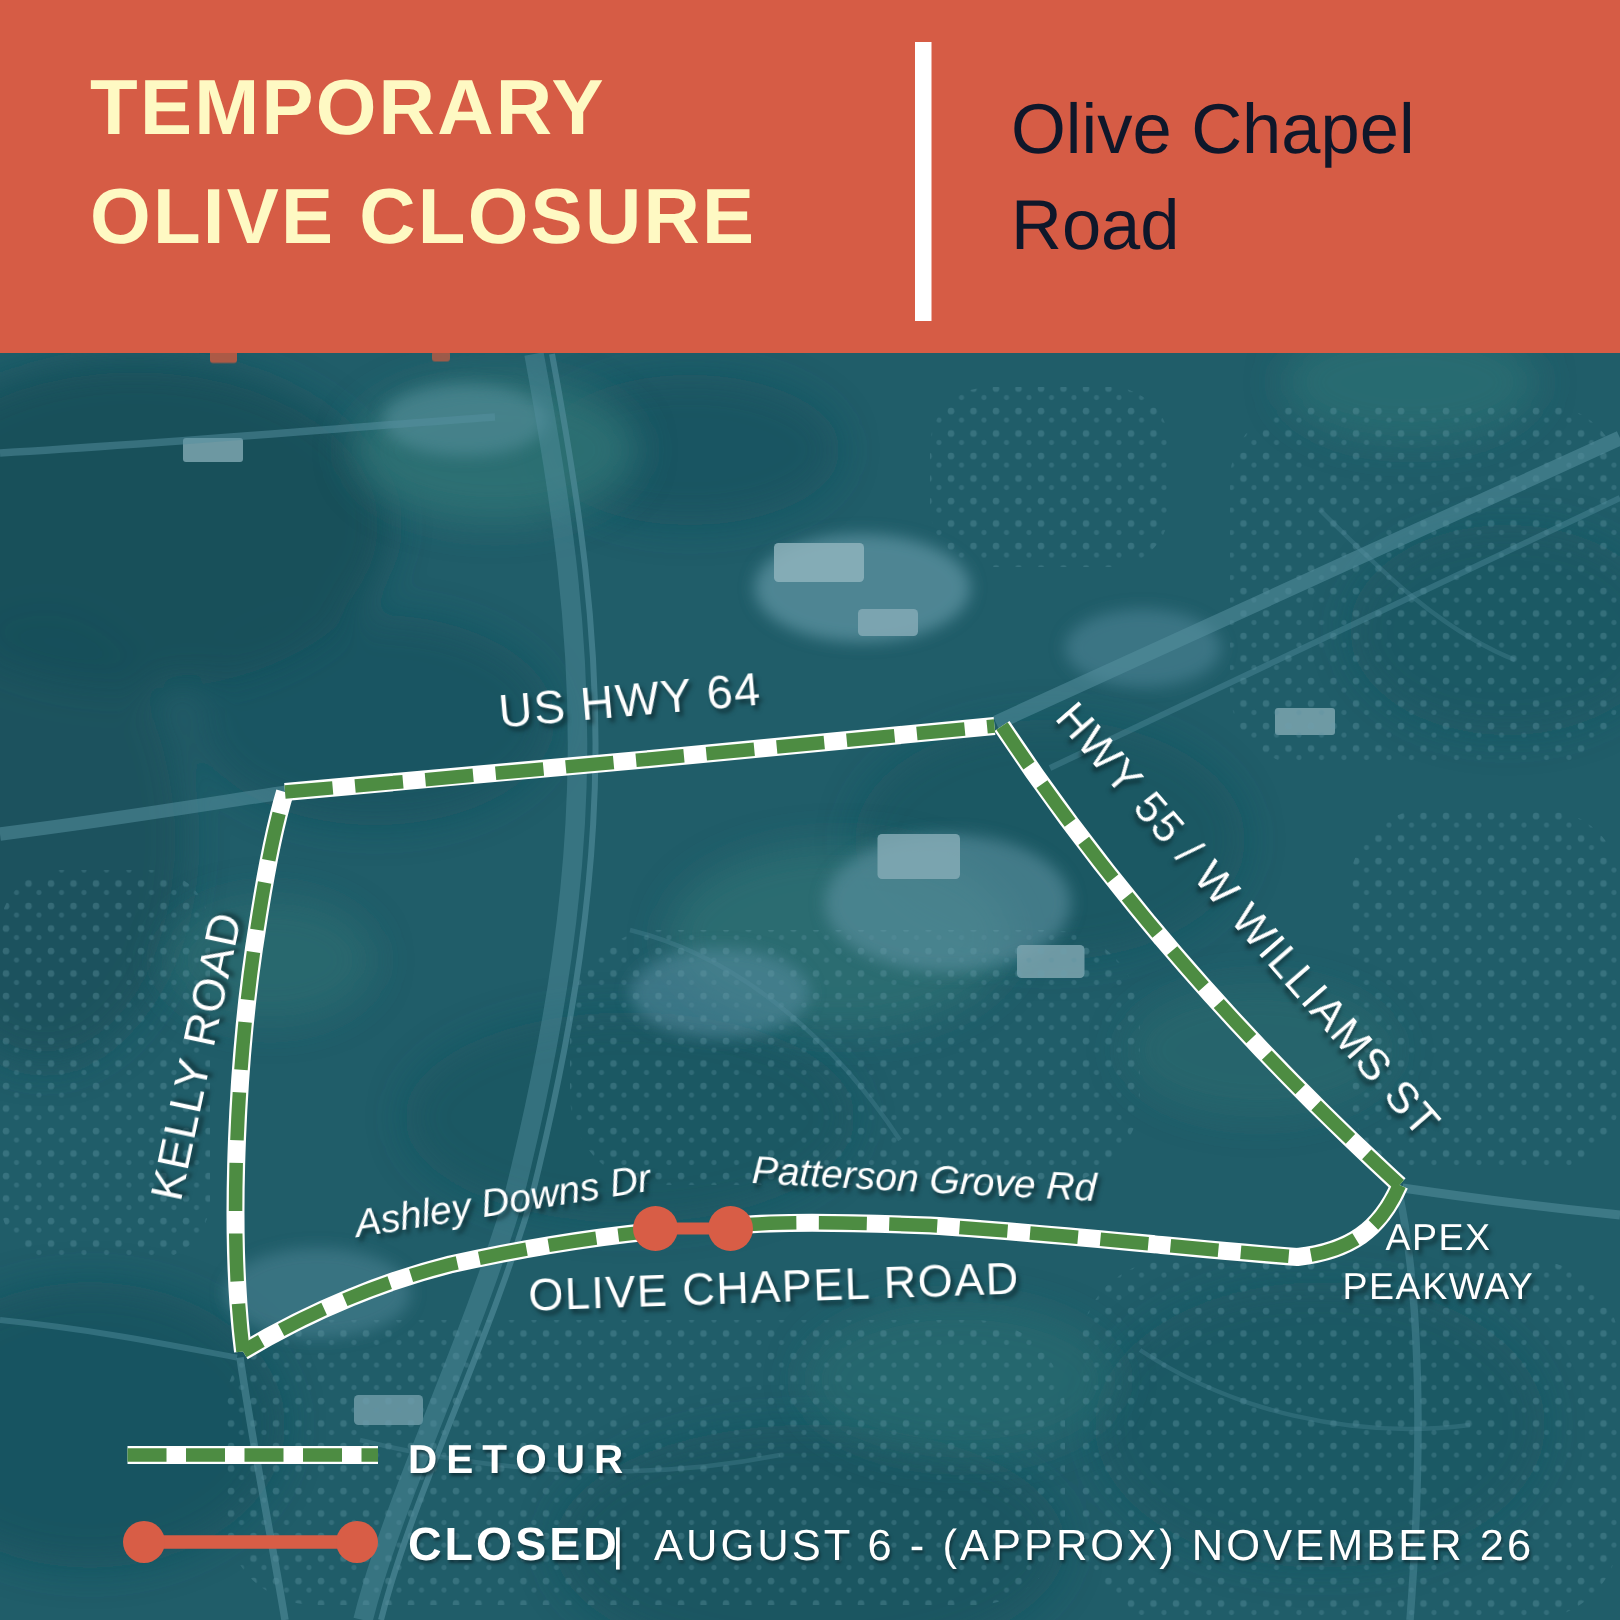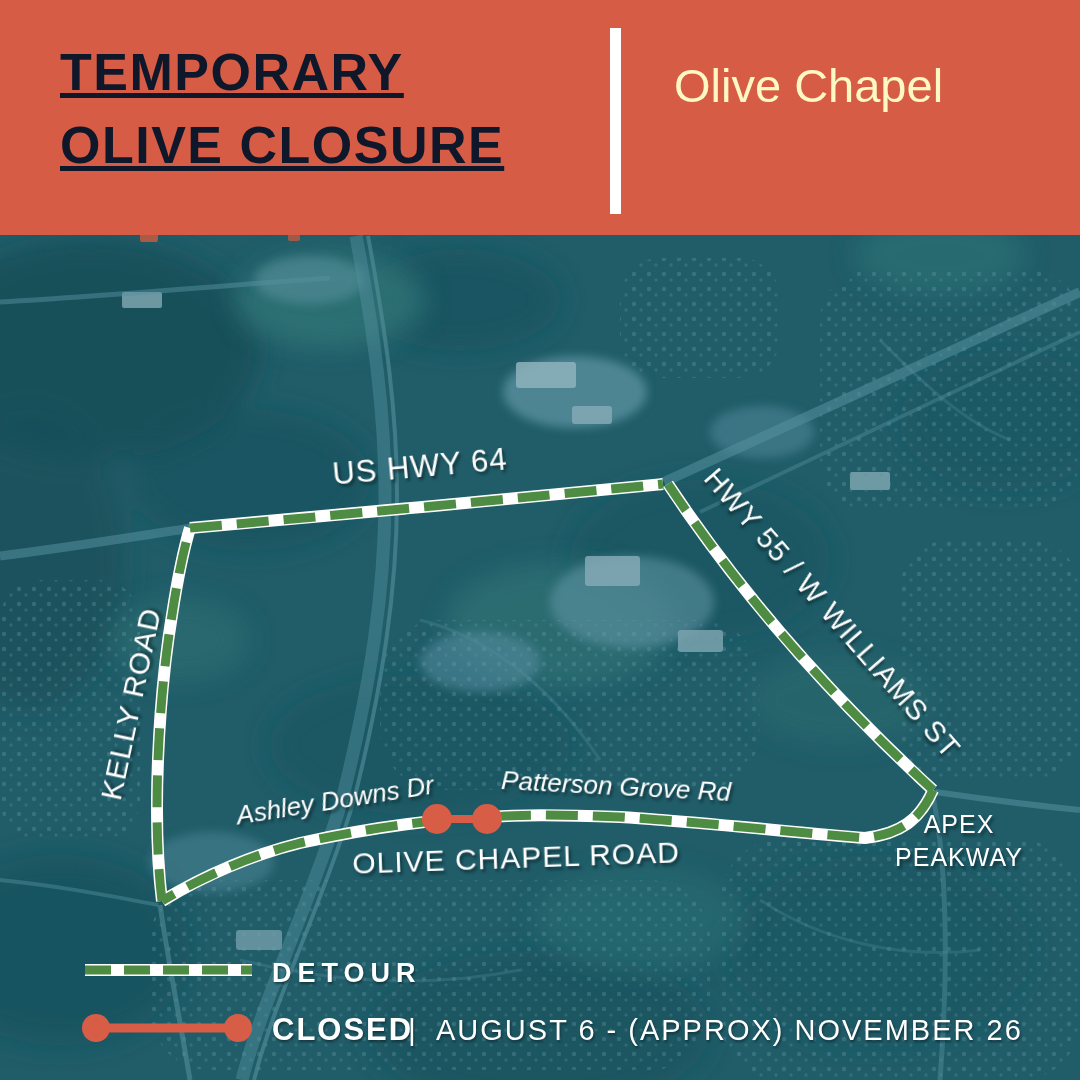--- a/index.html
+++ b/index.html
@@ -6,28 +6,27 @@
   .poster{
     position:relative;width:1080px;height:1080px;overflow:hidden;
     background:#205d69;font-family:"Liberation Sans",sans-serif;
   }
   .map-svg{position:absolute;left:0;top:0;width:1080px;height:1080px;display:block;}
   .header{
     position:absolute;left:0;top:0;width:1080px;height:235px;
     background:#d65c45;z-index:5;
   }
   .title{
-    position:absolute;left:60px;top:36px;color:#0f172a;
+    position:absolute;left:60px;top:36px;color:#fef9c3;
     font-weight:bold;font-size:52px;line-height:73px;letter-spacing:1.5px;
     white-space:nowrap;
-    text-decoration:underline;
   }
   .vbar{position:absolute;left:610px;top:28px;width:11px;height:186px;background:#ffffff;}
   .subtitle{
-    position:absolute;left:674px;top:54px;color:#fef9c3;
+    position:absolute;left:674px;top:54px;color:#0f172a;
     font-weight:400;font-size:47px;line-height:64px;white-space:nowrap;
   }
   .maplabel{
     fill:#ffffff;font-family:"Liberation Sans",sans-serif;
     filter:drop-shadow(2px 3px 1.5px rgba(8,30,36,0.65));
   }
   .maplabel-i{font-style:italic;}
   .legend-text{
     fill:#ffffff;font-family:"Liberation Sans",sans-serif;
     filter:drop-shadow(1.5px 2px 1px rgba(8,30,36,0.6));
@@ -191,16 +190,17 @@
   </svg>
 
   <div class="header">
     <div class="title">
       <div>TEMPORARY</div>
       <div>OLIVE CLOSURE</div>
     </div>
     <div class="vbar"></div>
     <div class="subtitle">
       <div>Olive Chapel</div>
+      <div>Road</div>
     </div>
   </div>
 
 </div>
 
 </body></html>

